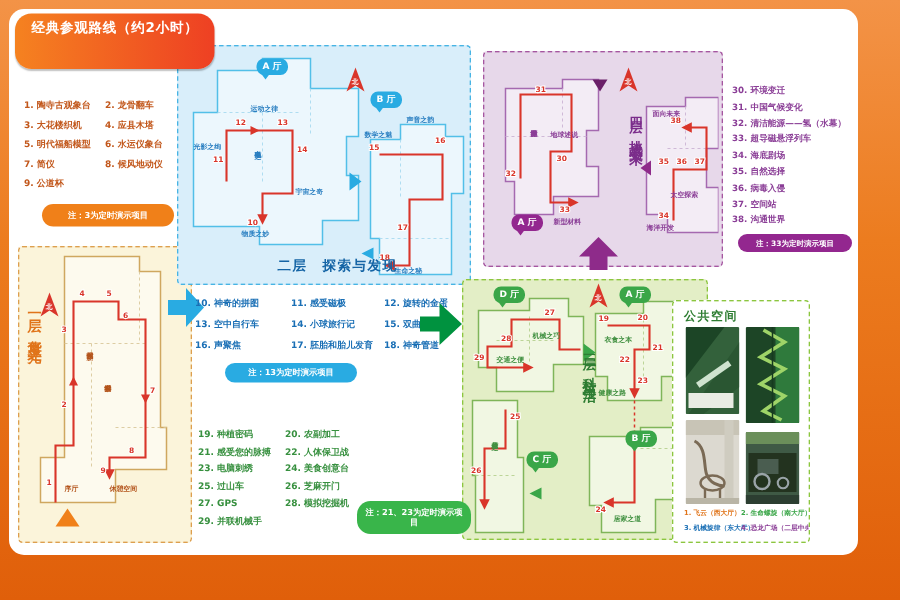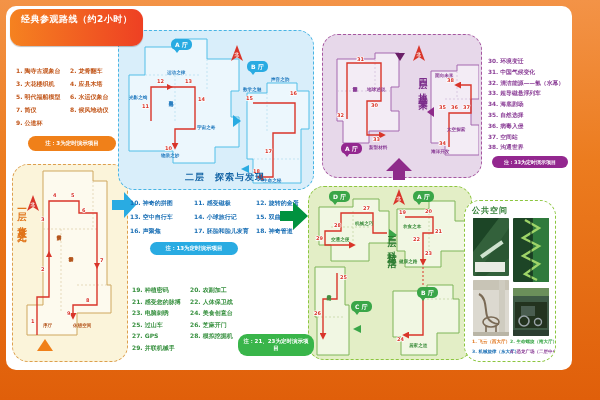--- a/index.html
+++ b/index.html
@@ -3,26 +3,26 @@
 <meta charset="utf-8">
 <style>
   html,body{margin:0;padding:0;background:#888;}
   .wrap{position:relative;width:600px;height:400px;overflow:hidden;
         background:linear-gradient(180deg,#f39347 0%,#ec7c1f 40%,#e05f0a 100%);
         font-family:"DejaVu Sans","Liberation Sans",sans-serif;}
   .canvas{position:absolute;left:6px;top:6px;width:566px;height:364px;background:#ffffff;border-radius:10px;}
   .title-pill{position:absolute;left:10px;top:9px;height:37px;line-height:20px;padding:0 11px;
         background:linear-gradient(90deg,#f58220,#ee4023);border-radius:11px;color:#fff;
         font-size:9px;font-weight:bold;z-index:9;letter-spacing:.5px;box-shadow:0 1px 1px rgba(0,0,0,.25);}
-  .panel{position:absolute;border-radius:16px;}
+  .panel{position:absolute;border-radius:3px;}
   .f1-panel{left:12px;top:164px;width:114px;height:196px;background:#fbf4da;border:1px dashed #dd9f4e;}
   .f2-panel{left:118px;top:30px;width:194px;height:158px;background:#d9eefa;border:1px dashed #47b4e4;}
   .f3-panel{left:308px;top:186px;width:162px;height:172px;background:#e3eec6;border:1px dashed #8cc63f;}
   .f4-panel{left:322px;top:34px;width:158px;height:142px;background:#e7d8ea;border:1px dashed #a556a0;}
-  .ps-box{left:464px;top:200px;width:90px;height:160px;background:#fff;border:1px dashed #8cc63f;overflow:hidden;}
+  .ps-box{left:448px;top:200px;width:90px;height:160px;background:#fff;border:1px dashed #8cc63f;overflow:hidden;}
   .list{position:absolute;display:grid;font-weight:bold;}
   .list div{white-space:nowrap;}
   .f1-list{left:16px;top:64px;grid-template-columns:54px 50px;font-size:6px;line-height:13px;color:#c2571b;}
   .f2-list{left:130px;top:196px;grid-template-columns:64px 62px 50px;font-size:6px;line-height:14px;color:#1a6fb5;}
   .f3-list{left:132px;top:284px;grid-template-columns:58px 58px;font-size:6px;line-height:11.5px;color:#37903f;}
   .f4-list{left:488px;top:56px;grid-template-columns:82px;font-size:5.8px;line-height:10.8px;color:#8a3d96;}
   .note{position:absolute;color:#fff;font-weight:bold;display:flex;align-items:center;justify-content:center;
         text-align:center;border-radius:9px;}
   .n1{left:28px;top:136px;width:88px;height:15px;background:#f08019;font-size:5.5px;}
   .n2{left:150px;top:242px;width:88px;height:13px;background:#29abe2;font-size:5.5px;}

